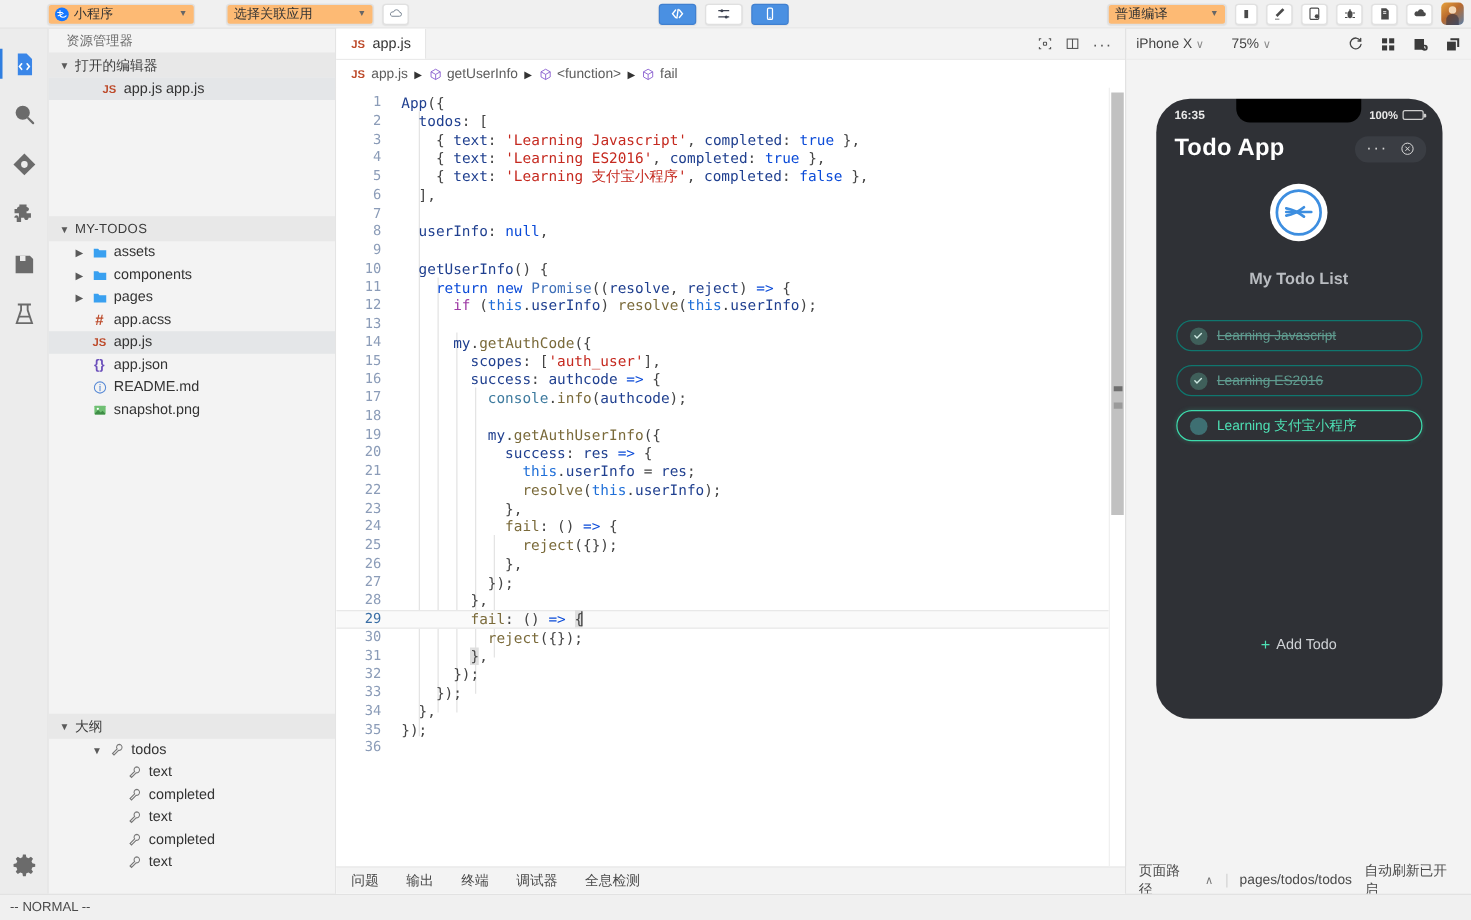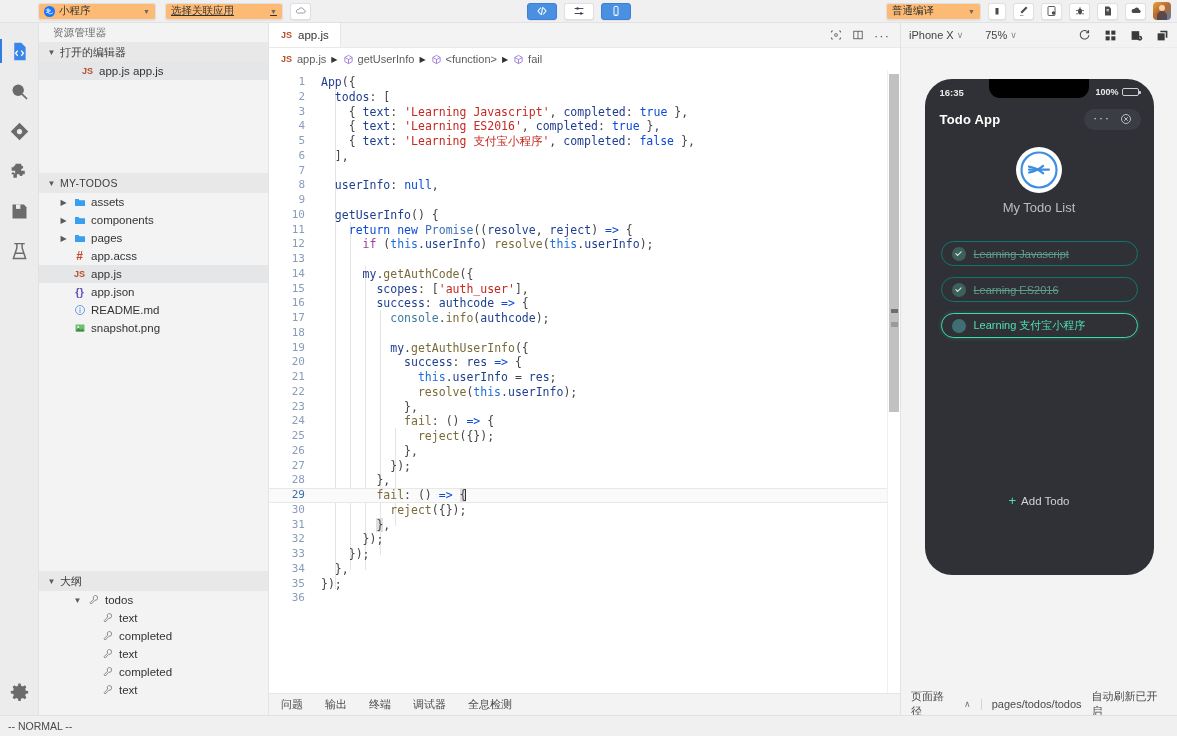--- a/index.html
+++ b/index.html
@@ -29,21 +29,21 @@
     border: 1px solid #e0e0e0;
     border-radius: 3px;
     display: flex; align-items: center;
     padding: 0 5px;
     font-size: 10.5px;
     color: #333;
     gap: 4px;
     box-shadow: 0 0.5px 1px rgba(0,0,0,0.06);
   }
   .tb-select.w1 { width: 118px; margin-left: 32px; }
-  .tb-select.w2 { width: 118px; margin-left: 9px; text-decoration: underline; }
+  .tb-select.w2 { width: 118px; margin-left: 25px; }
   .tb-select .lbl { flex: 1; white-space: nowrap; overflow: hidden; }
   .tb-select .caret { font-size: 7px; color: #666; }
   .alipay-mini {
     width: 11px; height: 11px; border-radius: 50%;
     background: #1677ff;
     display: inline-flex; align-items: center; justify-content: center;
     flex: 0 0 auto;
   }
   .alipay-mini svg { width: 9px; height: 9px; display: block; }
   .tb-btn {
@@ -273,39 +273,39 @@
   }
   .batt-ico::after {
     content:''; position:absolute; right:-3px; top:2.5px; width:1.5px; height:3px;
     background:#cfcfcf; border-radius: 0 1px 1px 0;
   }
   .batt-fill { height:100%; width:100%; background:#e9e9e9; border-radius:1px; }
   .navbar-mp {
     height: 28px; display:flex; align-items:center; justify-content: space-between;
     padding: 0 13px 0 15px;
   }
-  .navbar-mp .nb-title { font-size: 13px; font-weight: 700; color:#fff; letter-spacing:.2px; }
+  .navbar-mp .nb-title { font-size: 19px; font-weight: 700; color:#fff; letter-spacing:.2px; }
   .caps {
     display:flex; align-items:center; gap: 0;
     background: #3a3d43; border-radius: 13px; height: 21px;
     padding: 0 5px;
   }
   .caps .dots3 { color:#d6d6d6; font-size:13px; letter-spacing:1.5px; padding: 0 5px 4px 4px; line-height:1;}
   .caps .close-ico { width: 20px; display:flex; align-items:center; justify-content:center; }
   .caps .close-ico svg { width: 12px; height:12px; display:block; }
 
   .mp-body { padding-top: 14px; }
   .logo-wrap { display:flex; flex-direction:column; align-items:center; }
   .logo-circle {
     width: 46px; height: 46px; border-radius: 50%;
     background: #ffffff;
     display:flex; align-items:center; justify-content:center;
   }
   .logo-circle svg { width: 40px; height: 40px; display:block; }
-  .mp-heading { margin-top: 7px; font-size: 13px; color: #b9bcc1; }
+  .mp-heading { margin-top: 22px; font-size: 13px; color: #b9bcc1; font-weight: bold; }
 
   .todo-list { margin-top: 26px; padding: 0 16px; display:flex; flex-direction:column; gap: 11px; }
   .todo {
     height: 25px; border-radius: 13px;
     display:flex; align-items:center; gap: 8px;
     padding: 0 10px;
     font-size: 11px;
   }
   .todo.done { border: 1px solid #0f766e; color: #5f9b8f; }
   .todo.done .todo-text { text-decoration: line-through; }

